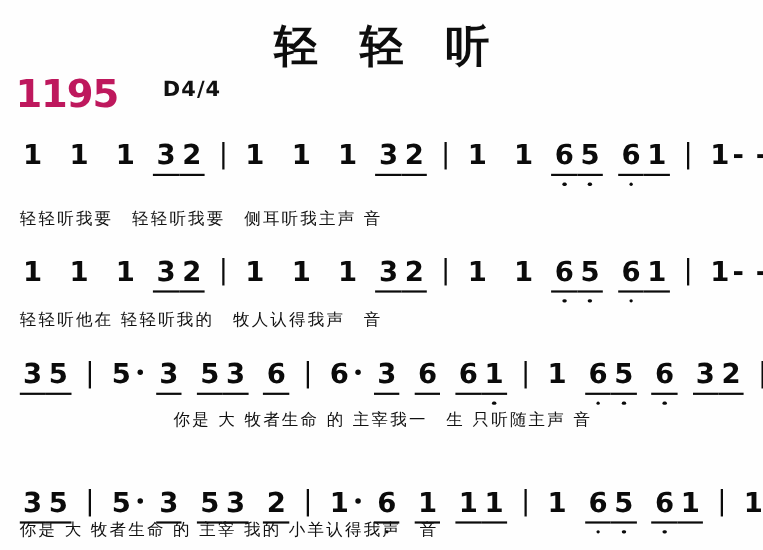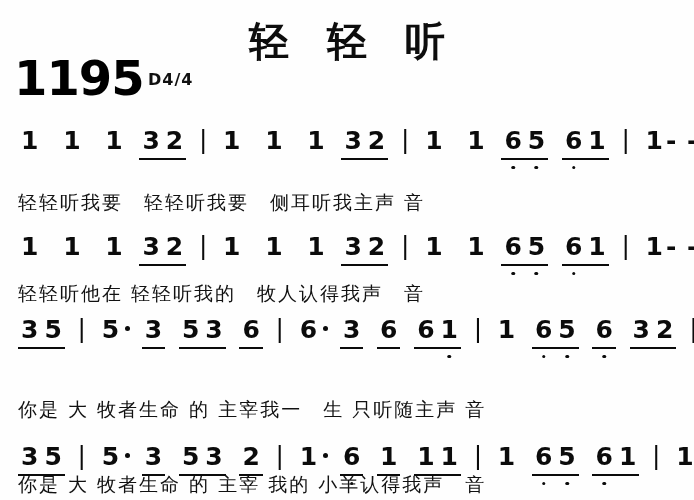--- a/index.html
+++ b/index.html
@@ -30,33 +30,33 @@
     text-align: center;
     font-family: "DejaVu Sans", sans-serif;
     font-size: 40px;
     font-weight: 700;
     letter-spacing: 12px;
     color: #0d0d0d;
     text-indent: 12px;
   }
   .song-number {
     position: absolute;
-    top: 50px;
+    top: 66px;
     left: 14px;
     font-family: "DejaVu Sans", sans-serif;
-    font-size: 48px;
+    font-size: 35px;
     font-weight: 700;
     letter-spacing: -1px;
-    color: #000000;
+    color: #be185d;
   }
   .key-sig {
     position: absolute;
     top: 70px;
     left: 148px;
-    font-size: 16px;
+    font-size: 19px;
     font-weight: 600;
     letter-spacing: 1px;
     color: #111;
   }
   
   .notes-row {
     position: absolute;
     left: 18px;
     width: 660px;
     height: 40px;
@@ -66,21 +66,21 @@
     color: #0b0b0b;
     white-space: nowrap;
     letter-spacing: 0px;
   }
   .lyric-row {
     position: absolute;
     left: 18px;
     width: 660px;
     height: 30px;
     font-family: "DejaVu Sans", sans-serif;
-    font-size: 19px;
+    font-size: 15px;
     font-weight: 500;
     color: #111;
     white-space: nowrap;
     letter-spacing: 2px;
   }
   
   .n {
     display: inline-block;
     position: relative;
     padding: 0 3px;
@@ -174,42 +174,42 @@
     <span class="n">1</span><span class="gap"></span>
     <span class="n">1</span><span class="gap-s"></span>
     <span class="n beam1 dotlow">6</span><span class="n beam1 dotlow">5</span><span class="gap-s"></span>
     <span class="n beam1 dotlow">6</span><span class="n beam1">1</span>
     <span class="bar">|</span>
     <span class="n">1</span><span class="dash">- -</span>
     
   </div>
   <div class="lyric-row" style="top:281px;">轻轻听他在 轻轻听我的　牧人认得我声　音</div>
 
-  <div class="notes-row" style="top:315px;">
+  <div class="notes-row" style="top:325px;">
     <span class="n beam1">3</span><span class="n beam1">5</span>
     <span class="bar">|</span>
     <span class="n">5</span><span class="aug-dot"></span>
     <span class="n beam1">3</span><span class="gap-s"></span>
     <span class="n beam1">5</span><span class="n beam1">3</span><span class="gap-s"></span>
     <span class="n beam1">6</span>
     <span class="bar">|</span>
     <span class="n">6</span><span class="aug-dot"></span>
     <span class="n beam1">3</span><span class="gap-s"></span>
     <span class="n beam1">6</span><span class="gap-s"></span>
     <span class="n beam1">6</span><span class="n beam1 dotlow">1</span>
     <span class="bar">|</span>
     <span class="n">1</span><span class="gap-s"></span>
     <span class="n beam1 dotlow">6</span><span class="n beam1 dotlow">5</span><span class="gap-s"></span>
     <span class="n beam1 dotlow">6</span><span class="gap-s"></span>
     <span class="n beam1">3</span><span class="n beam1">2</span>
     <span class="bar">|</span>
     
     
   </div>
-  <div class="lyric-row" style="top:397px;">你是 大 牧者生命 的 主宰我一　生 只听随主声 音</div>
+  <div class="lyric-row" style="top:372px;text-align:center;">你是 大 牧者生命 的 主宰我一　生 只听随主声 音</div>
 
   <div class="notes-row" style="top:442px;">
     <span class="n beam1">3</span><span class="n beam1">5</span>
     <span class="bar">|</span>
     <span class="n">5</span><span class="aug-dot"></span>
     <span class="n beam1">3</span><span class="gap-s"></span>
     <span class="n beam1">5</span><span class="n beam1">3</span><span class="gap-s"></span>
     <span class="n beam1">2</span>
     <span class="bar">|</span>
     <span class="n">1</span><span class="aug-dot"></span>

